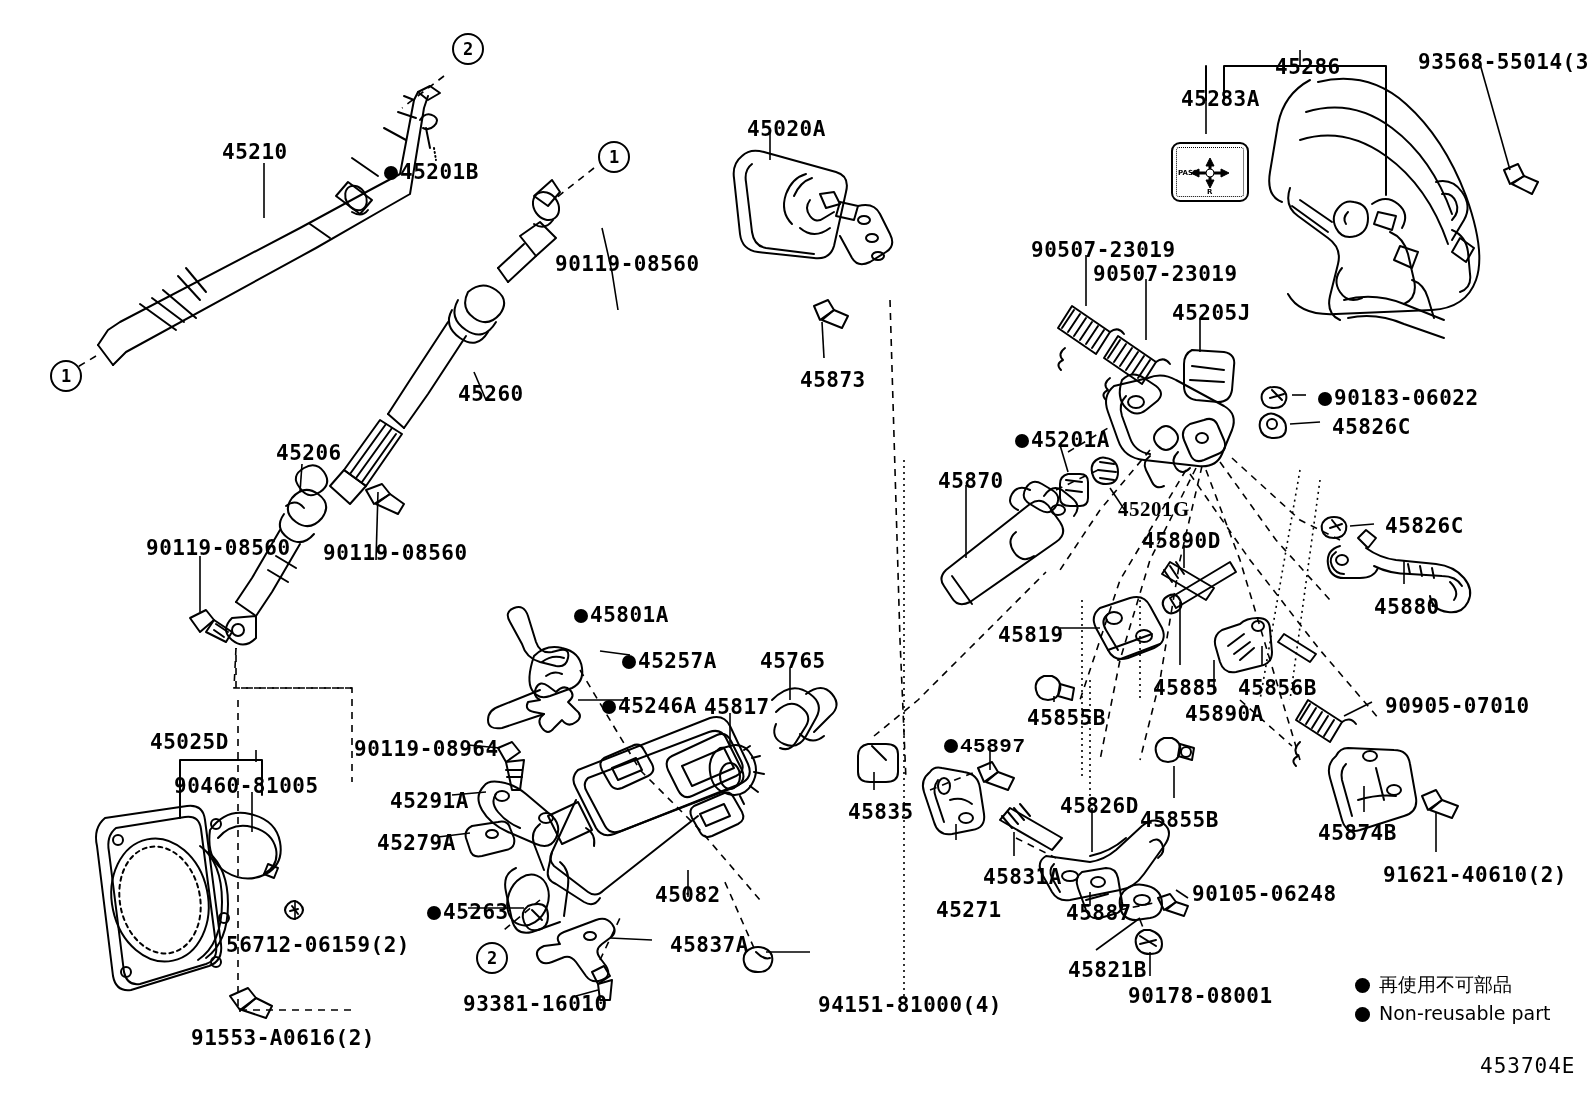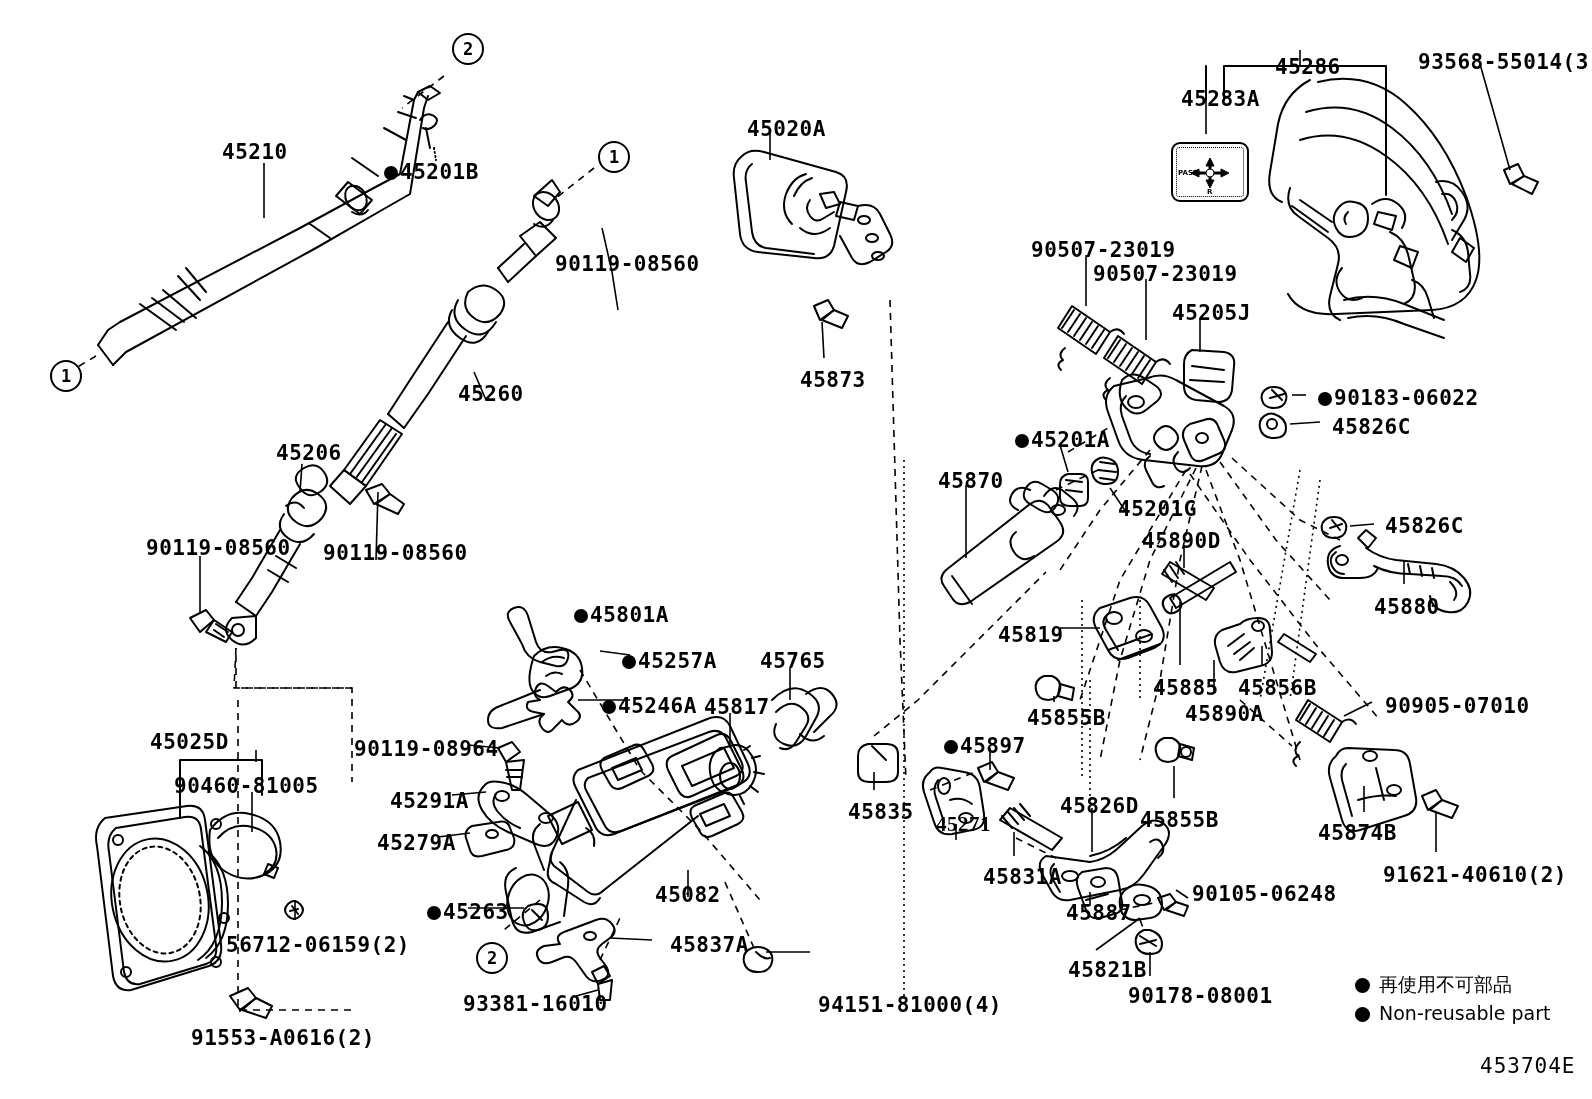--- a/index.html
+++ b/index.html
@@ -598,35 +598,35 @@
       <div class="lbl" style="left: 818px; top: 947px; margin-top: 48px;"><span>94151-81000(4)</span></div>
       <div class="lbl" style="left: 747px; top: 119px;"><span>45020A</span></div>
       <div class="lbl" style="left: 800px; top: 370px;"><span>45873</span></div>
       <div class="lbl" style="left: 1031px; top: 240px;"><span>90507-23019</span></div>
       <div class="lbl" style="left: 1093px; top: 264px;"><span>90507-23019</span></div>
       <div class="lbl" style="left: 1172px; top: 303px;"><span>45205J</span></div>
       <div class="lbl" style="left: 1318px; top: 388px;"><span class="bullet"></span><span>90183-06022</span></div>
       <div class="lbl" style="left: 1332px; top: 417px;"><span>45826C</span></div>
       <div class="lbl" style="left: 1015px; top: 430px;"><span class="bullet"></span><span>45201A</span></div>
       <div class="lbl" style="left: 938px; top: 471px;"><span>45870</span></div>
-      <div class="lbl" style="left: 1118px; top: 499px;"><span>45201G</span></div>
+      <div class="lbl" style="left: 1118px; top: 499px; font-family: Liberation Serif, serif;"><span>45201G</span></div>
       <div class="lbl" style="left: 1142px; top: 531px;"><span>45890D</span></div>
       <div class="lbl" style="left: 1385px; top: 516px;"><span>45826C</span></div>
       <div class="lbl" style="left: 1374px; top: 597px;"><span>45880</span></div>
       <div class="lbl" style="left: 998px; top: 625px;"><span>45819</span></div>
       <div class="lbl" style="left: 1153px; top: 678px;"><span>45885</span></div>
       <div class="lbl" style="left: 1238px; top: 678px;"><span>45856B</span></div>
       <div class="lbl" style="left: 1185px; top: 704px;"><span>45890A</span></div>
       <div class="lbl" style="left: 1385px; top: 696px;"><span>90905-07010</span></div>
       <div class="lbl" style="left: 1027px; top: 708px;"><span>45855B</span></div>
-      <div class="lbl" style="left: 944px; top: 736px;"><span class="bullet"></span><span>45897</span></div>
+      <div class="lbl" style="left: 944px; top: 736px; font-family: Liberation Mono, monospace;"><span class="bullet"></span><span>45897</span></div>
       <div class="lbl" style="left: 1140px; top: 810px;"><span>45855B</span></div>
       <div class="lbl" style="left: 848px; top: 802px;"><span>45835</span></div>
       <div class="lbl" style="left: 1060px; top: 796px;"><span>45826D</span></div>
-      <div class="lbl" style="left: 936px; top: 814px; font-family: Liberation Serif, serif;"><span>45271</span></div>
+      <div class="lbl" style="left: 936px; top: 900px;"><span>45271</span></div>
       <div class="lbl" style="left: 983px; top: 867px;"><span>45831A</span></div>
       <div class="lbl" style="left: 1066px; top: 903px;"><span>45887</span></div>
       <div class="lbl" style="left: 1068px; top: 960px;"><span>45821B</span></div>
       <div class="lbl" style="left: 1192px; top: 884px;"><span>90105-06248</span></div>
       <div class="lbl" style="left: 1128px; top: 986px;"><span>90178-08001</span></div>
       <div class="lbl" style="left: 1318px; top: 823px;"><span>45874B</span></div>
       <div class="lbl" style="left: 1383px; top: 865px;"><span>91621-40610(2)</span></div>
       <div class="lbl" style="left: 1275px; top: 37px; margin-top: 20px;"><span>45286</span></div>
       <div class="lbl" style="left: 1181px; top: 89px;"><span>45283A</span></div>
       <div class="lbl" style="left: 1418px; top: 52px;"><span>93568-55014(3)</span></div>

